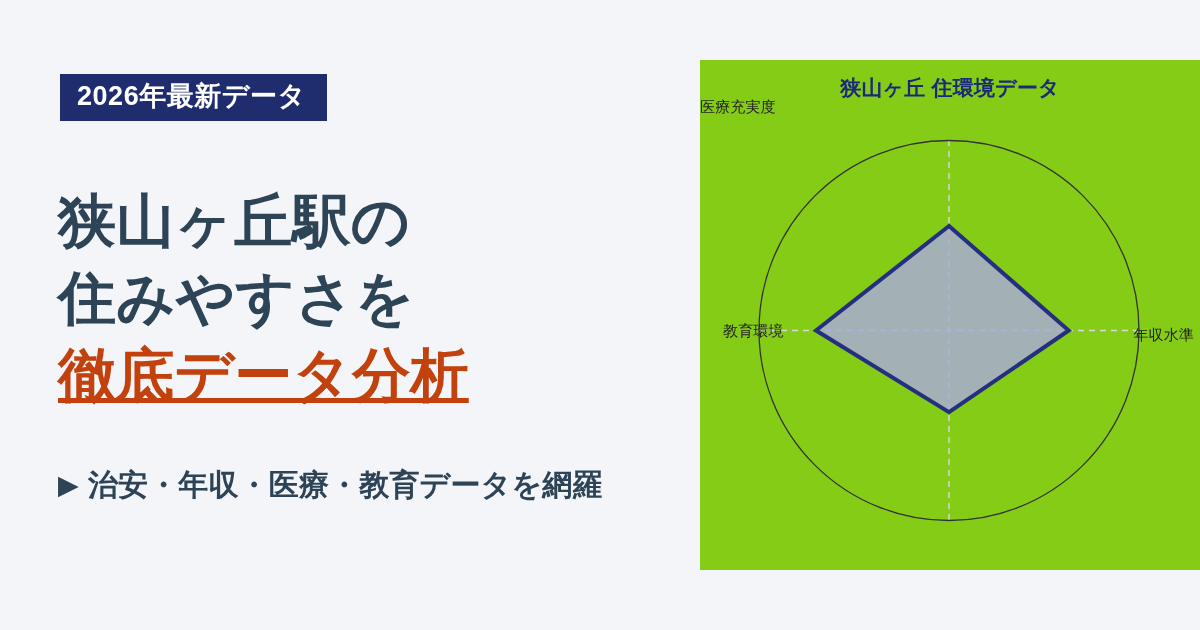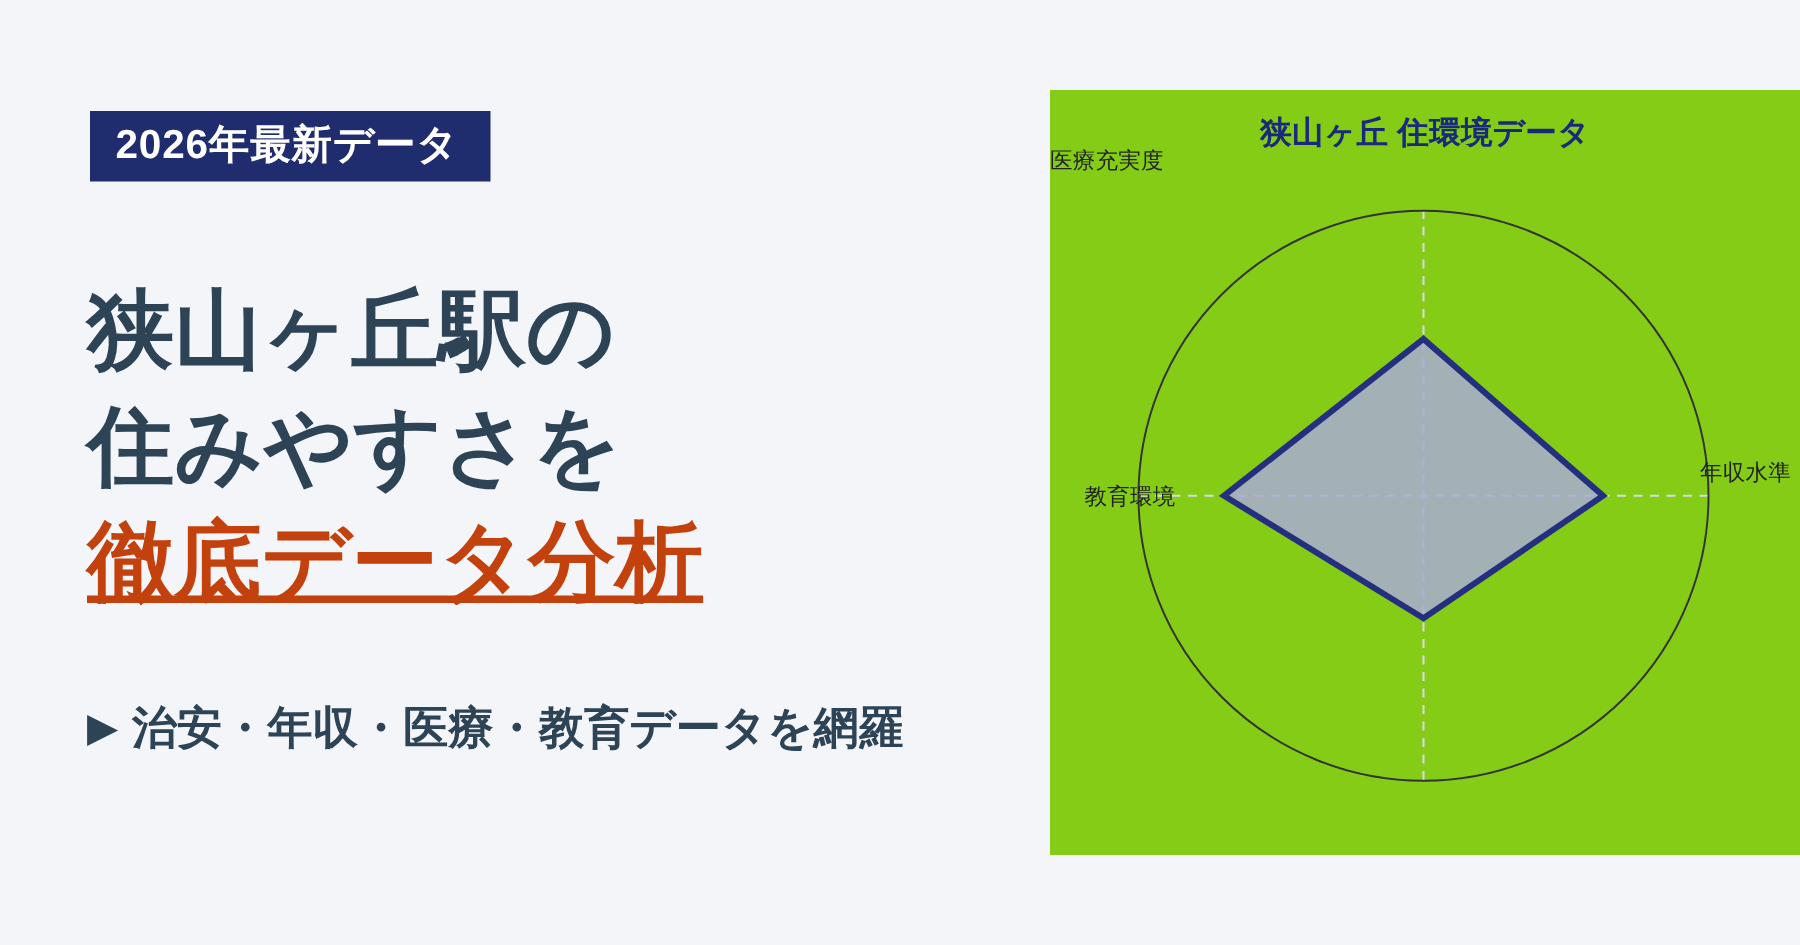--- a/index.html
+++ b/index.html
@@ -129,21 +129,21 @@
   .axis-label {
     position: absolute;
     font-size: 15px;
     color: #222222;
     white-space: nowrap;
     letter-spacing: 0.01em;
   }
   .axis-label.top    { left: 0;   top: 38px;  width: 500px; text-align: left; }
   .axis-label.bottom { left: 0;   top: 477px; width: 500px; text-align: center; }
   .axis-label.left   { left: 6px;  top: 262px; text-align: left; margin-left: 17px; }
-  .axis-label.right  { right: 6px; top: 246px; text-align: right; }
+  .axis-label.right  { right: 6px; top: 266px; text-align: right; }
 </style>
 </head>
 <body>
 
 <div id="canvas">
 
   <div class="left-pane">
 
     <div class="badge">2026年最新データ</div>
 

